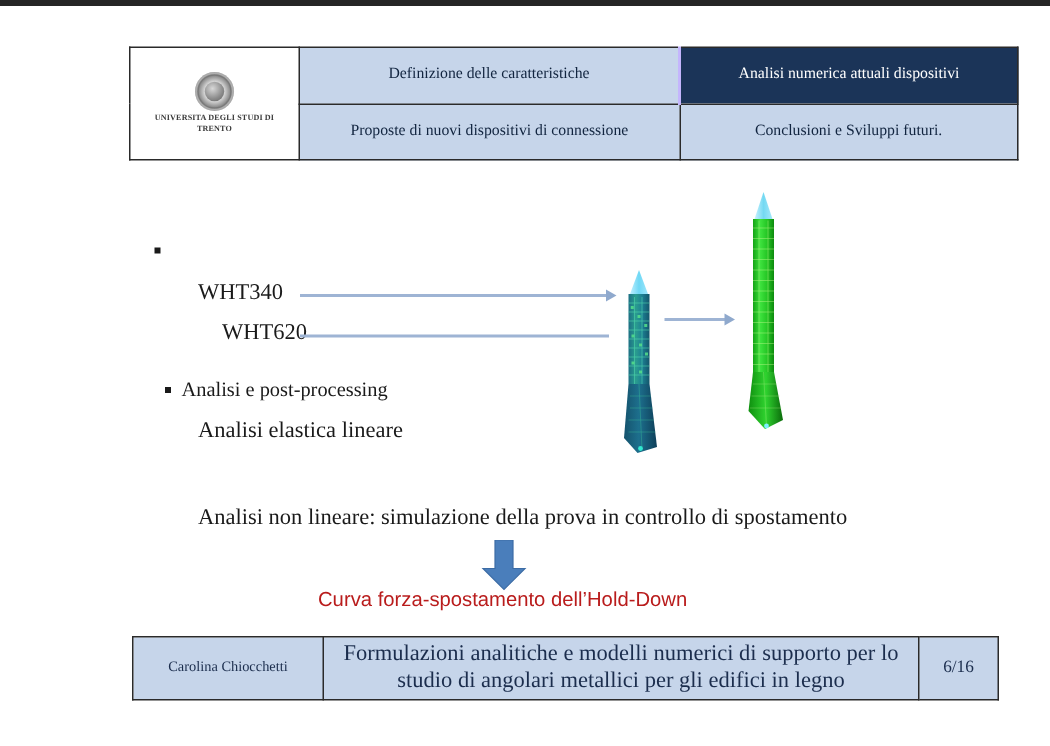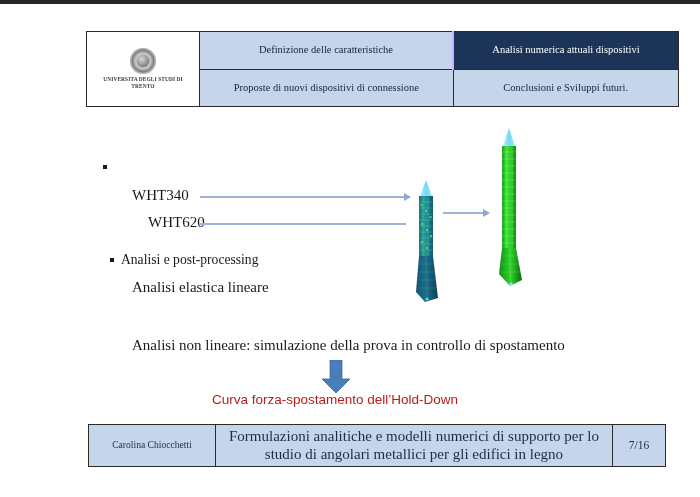--- a/index.html
+++ b/index.html
@@ -383,18 +383,18 @@
     <polygon points="11,0 23,0 23,19 31,19 17,33 3,19 11,19" fill="#4a7ebb" stroke="#3c6ca5" stroke-width="0.8"></polygon>
   </svg>
 
   <div class="curva-text">Curva forza-spostamento dell’Hold-Down</div>
 
   <table class="footer-table">
     <tbody>
         <tr>
       <td class="f-author">Carolina Chiocchetti</td>
       <td class="f-title">Formulazioni analitiche e modelli numerici di supporto per lo studio di angolari metallici per gli edifici in legno</td>
-      <td class="f-page">7/16</td>
+      <td class="f-page">6/16</td>
     </tr>
   </tbody>
     </table>
 
 </div>
 
 </body></html>

